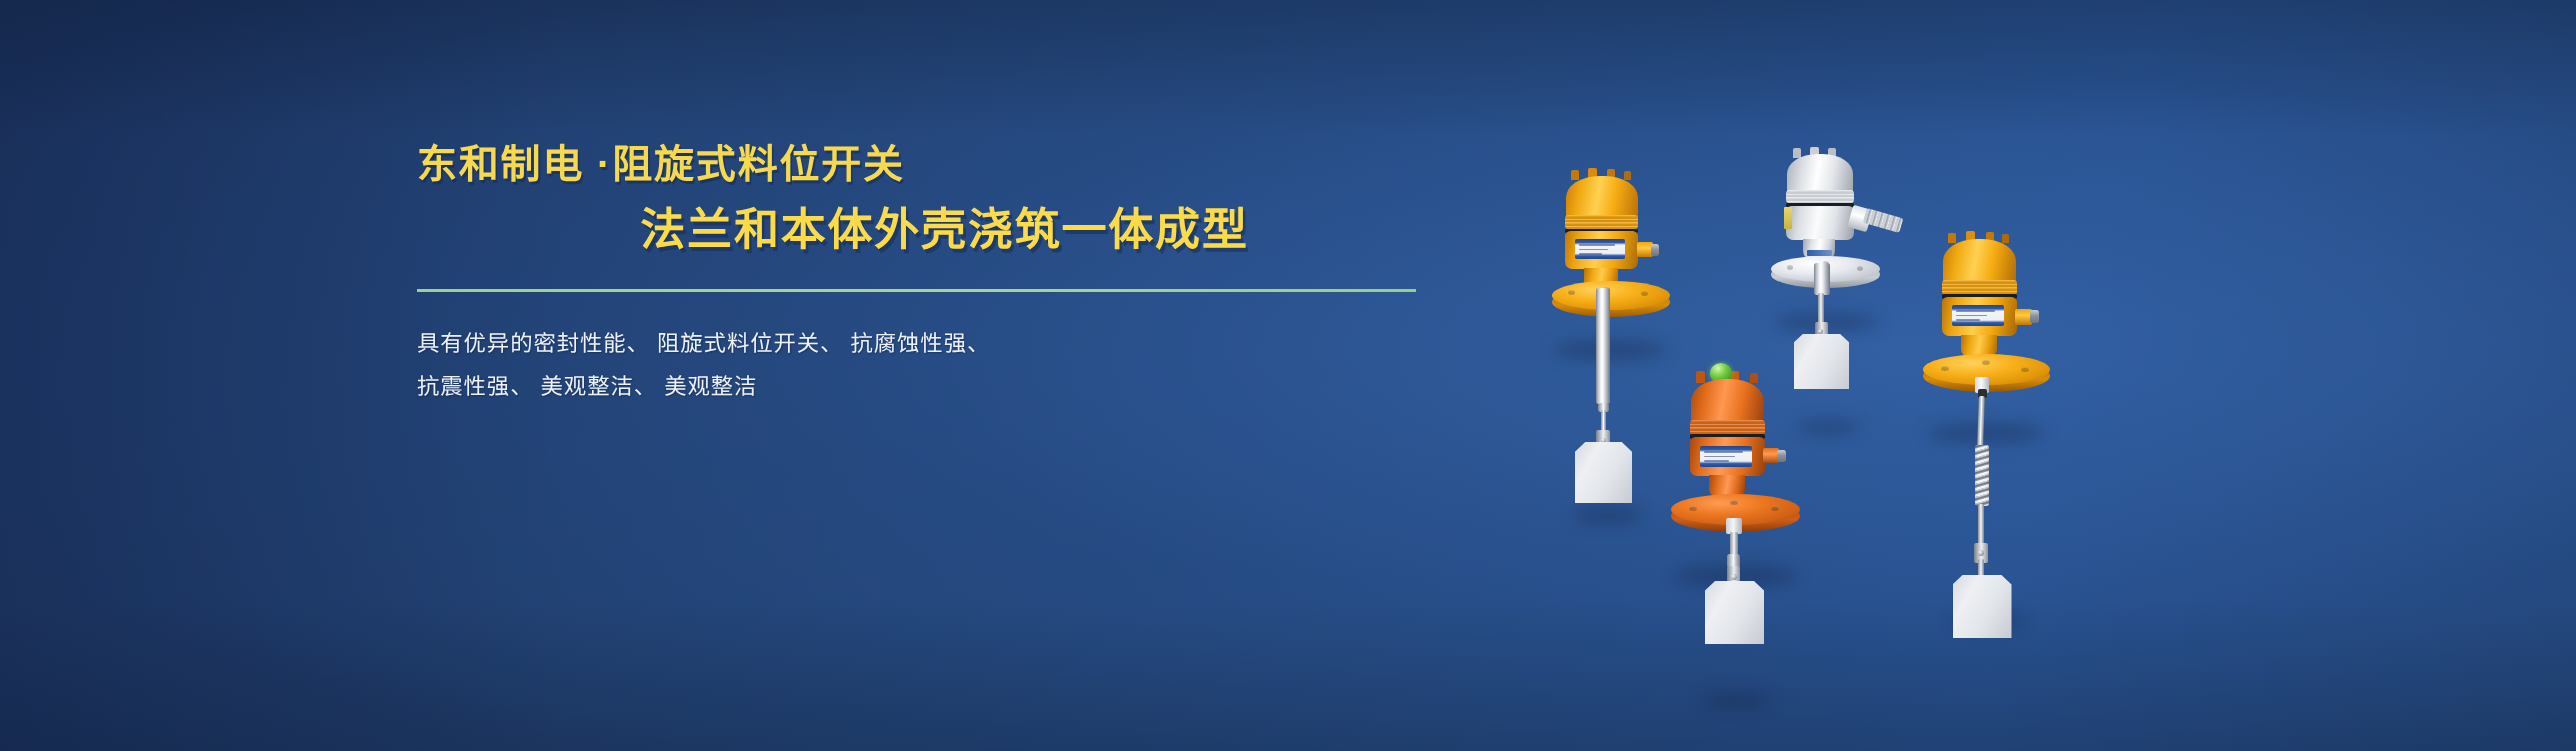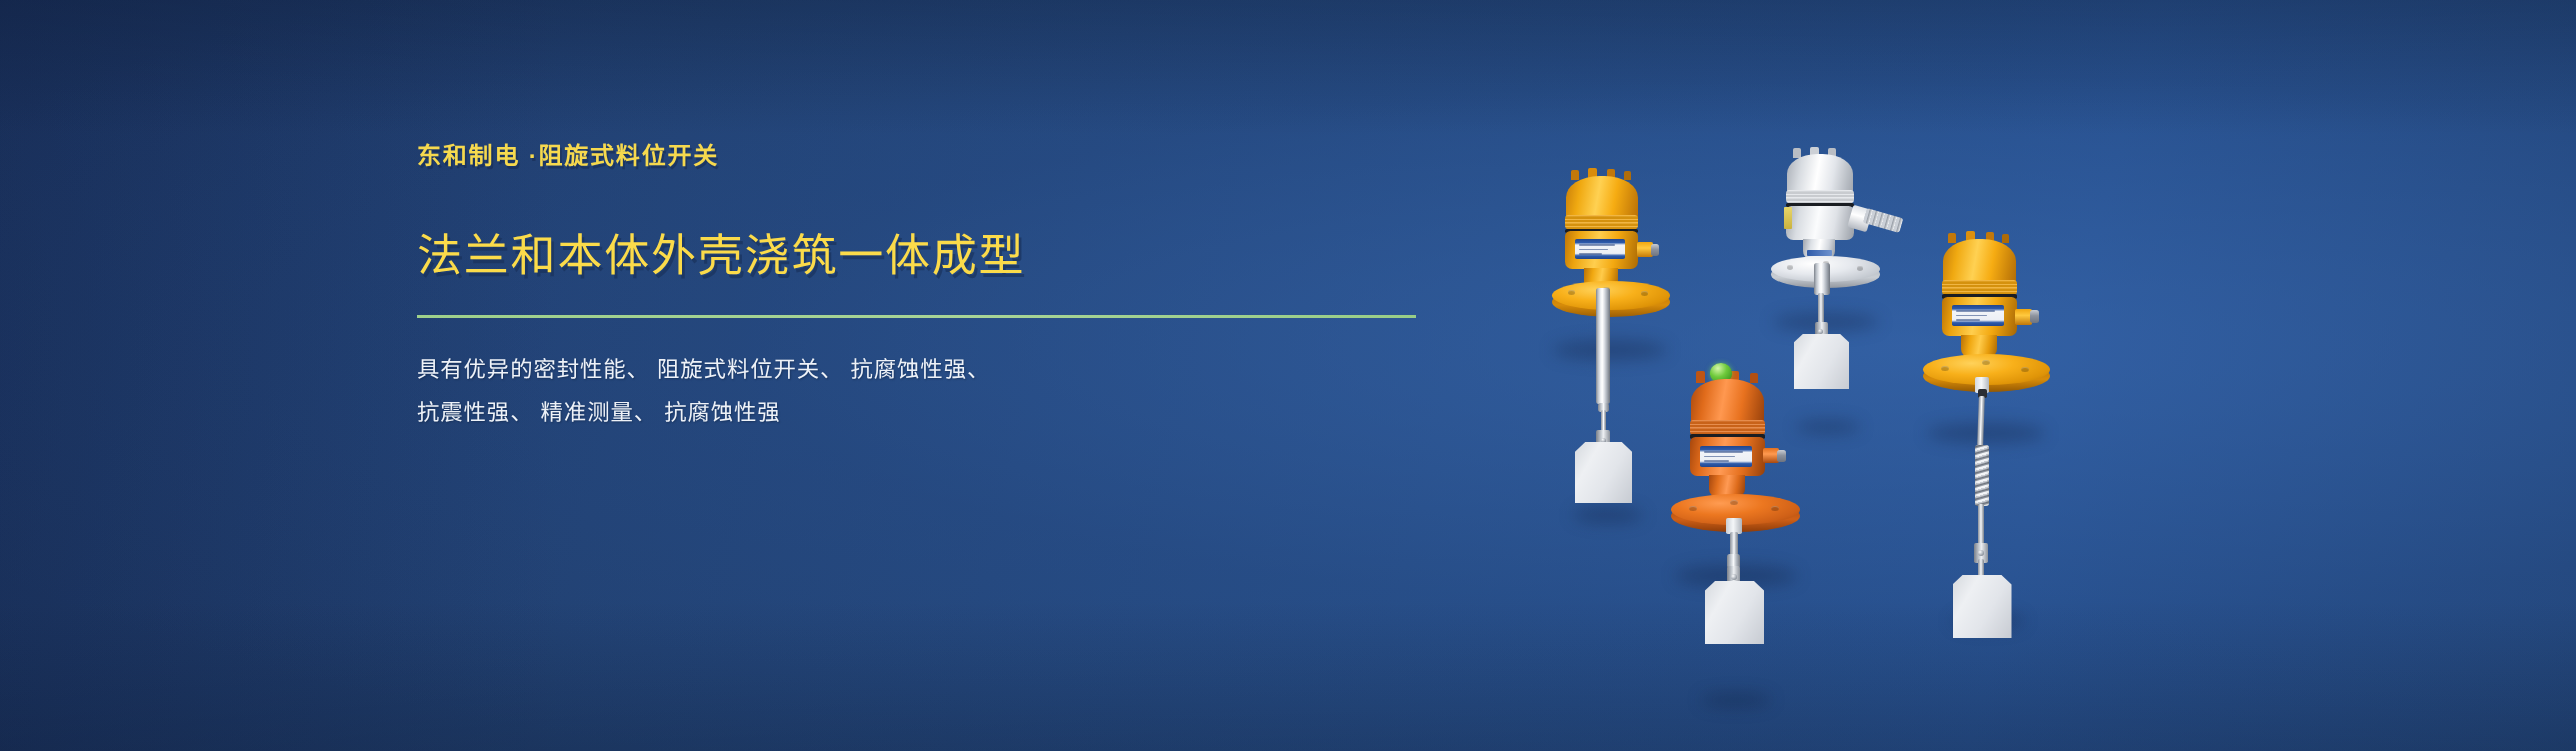--- a/index.html
+++ b/index.html
@@ -32,37 +32,38 @@
 
   
   .copy {
     position: absolute;
     left: 417px;
     top: 143px;
     z-index: 5;
     width: 1055px;
   }
   .eyebrow {
-    font-size: 24px;
+    font-size: 40px;
     font-weight: bold;
     letter-spacing: 1.8px;
     color: #f6d94e;
     line-height: 1.05;
     white-space: nowrap;
     text-shadow: 1.8px 2.7px 0 rgba(22,42,80,0.55);
   }
   .headline {
-    margin-top: 64px;
+    margin-top: 21px;
     font-size: 45px;
-    font-weight: normal;
+    font-weight: bold;
     letter-spacing: 1.8px;
     color: #fbdb4a;
     line-height: 1.05;
     white-space: nowrap;
     text-shadow: 2.7px 3.6px 0 rgba(24,46,86,0.60);
+    text-align: center;
   }
   .rule {
     margin-top: 36px;
     width: 999px;
     height: 2.7px;
     background: linear-gradient(to right, #a9dd8d 0%, #b3e098 55%, #a2d886 100%);
     opacity: 0.92;
   }
   .bullets {
     margin-top: 30px;
@@ -224,21 +225,21 @@
   <div class="copy">
 
     <div class="eyebrow">东和制电  ·阻旋式料位开关</div>
 
     <div class="headline">法兰和本体外壳浇筑一体成型</div>
 
     <div class="rule"></div>
 
     <div class="bullets">
       <div class="bullet-line">具有优异的密封性能、  阻旋式料位开关、  抗腐蚀性强、</div>
-      <div class="bullet-line">抗震性强、  精准测量、  抗腐蚀性强</div>
+      <div class="bullet-line">抗震性强、  美观整洁、  美观整洁</div>
     </div>
 
   </div>
 
   <div class="products">
 
     <div class="device" style="left:72px; top:85px;">
       <div class="dev-inner">
         <div class="blob" style="left:5.4px; top:166px; width:114px; height:19.7px;"></div>
         <div class="blob" style="left:25px; top:333px; width:70px; height:16px;"></div>

